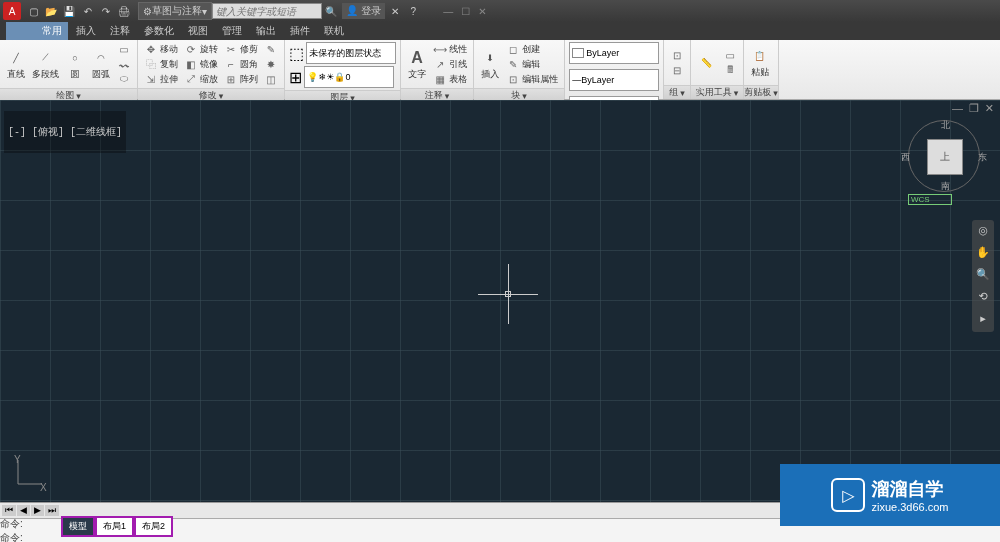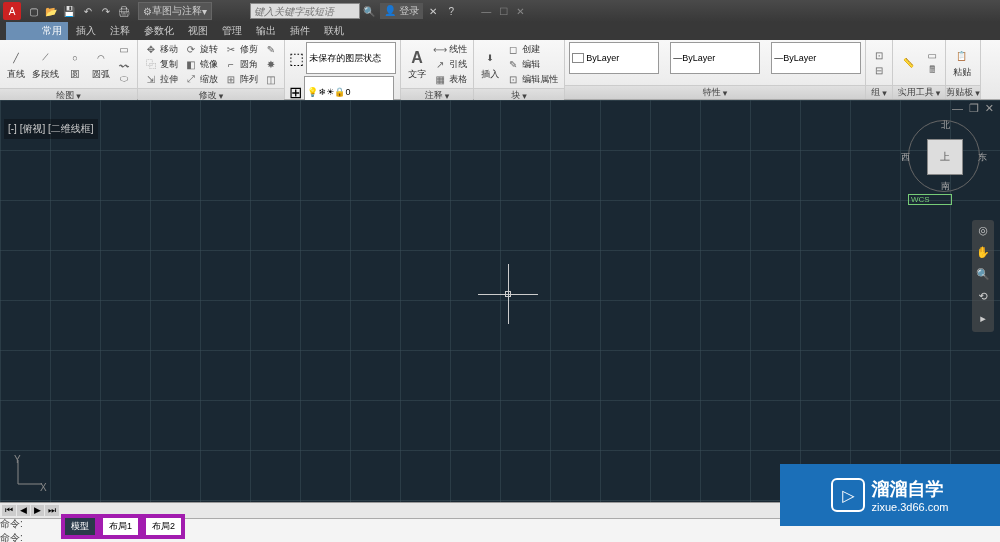--- a/index.html
+++ b/index.html
@@ -5,46 +5,46 @@
 * { margin: 0; padding: 0; box-sizing: border-box; font-family: "Microsoft YaHei", sans-serif; }
 body { width: 1000px; height: 542px; background: #f0f0f0; overflow: hidden; position: relative; }
 
 
 .titlebar { height: 22px; background: linear-gradient(#4a4a4a, #383838); display: flex; align-items: center; color: #ccc; font-size: 10px; }
 .app-icon { width: 18px; height: 18px; background: #c22; margin: 0 3px; display: flex; align-items: center; justify-content: center; color: white; font-size: 10px; border-radius: 2px; }
 .qat { display: flex; gap: 2px; margin-left: 2px; }
 .qat-btn { width: 16px; height: 16px; display: flex; align-items: center; justify-content: center; color: #ccc; cursor: pointer; }
 .ws-dd { background: #555; border: 1px solid #666; padding: 1px 4px; font-size: 10px; color: #ccc; margin-left: 6px; display: flex; align-items: center; }
 .title-center { flex: 1; text-align: center; color: #bbb; }
-.title-right { display: flex; align-items: center; gap: 2px; margin-right: 4px; padding-left: 38px; }
+.title-right { display: flex; align-items: center; gap: 2px; margin-right: 4px; }
 .search-box { background: #ddd; border: 1px solid #888; width: 110px; height: 16px; font-size: 10px; padding: 0 3px; font-style: italic; color: #888; }
 .login-btn { background: #555; padding: 1px 4px; font-size: 10px; color: #ccc; }
 .win-btns { display: flex; gap: 8px; margin-left: 20px; color: #888; }
 
 
 .menubar { height: 18px; background: #383838; display: flex; align-items: center; padding-left: 6px; gap: 2px; }
 .menu-item { color: #ccc; font-size: 10px; padding: 2px 6px; cursor: pointer; }
 .menu-item.active { background: #6b8fb5; color: white; padding-left: 36px; }
 
 
 .ribbon { height: 60px; background: linear-gradient(#f8f8f8, #e8e8e8); border-bottom: 1px solid #aaa; display: flex; }
 .panel { border-right: 1px solid #ccc; display: flex; flex-direction: column; }
 .panel-body { flex: 1; display: flex; align-items: center; padding: 2px 4px; gap: 2px; }
 .panel-title { height: 14px; background: linear-gradient(#e0e0e0, #d0d0d0); font-size: 9px; color: #444; text-align: center; border-top: 1px solid #ccc; display: flex; align-items: center; justify-content: center; gap: 2px; }
 .big-btn { display: flex; flex-direction: column; align-items: center; font-size: 9px; color: #333; padding: 1px 2px; cursor: pointer; }
 .big-btn .icon { width: 20px; height: 20px; display: flex; align-items: center; justify-content: center; color: #555; }
 .small-row { display: flex; flex-direction: column; gap: 1px; }
 .small-btn { display: flex; align-items: center; font-size: 9px; color: #333; padding: 0 2px; cursor: pointer; gap: 2px; white-space: nowrap; }
 .small-btn .icon { width: 14px; height: 14px; display: flex; align-items: center; justify-content: center; color: #666; font-size: 10px; }
-.layer-dd { background: white; border: 1px solid #999; width: 90px; height: 32px; font-size: 9px; padding: 0 2px; display: flex; align-items: center; }
+.layer-dd { background: white; border: 1px solid #999; width: 90px; height: 22px; font-size: 9px; padding: 0 2px; display: flex; align-items: center; }
 .layer-sw { width: 12px; height: 10px; display: inline-block; margin-right: 2px; }
 
 
 .drawing-container { position: relative; height: 402px; background: #1a2833; }
-.viewport-label { position: absolute; top: 19px; left: 4px; color: #ccc; font-size: 10px; background: rgba(0,0,0,0.3); padding: 3px 4px; }
+.viewport-label { position: absolute; top: 11px; left: 4px; color: #ccc; font-size: 10px; background: rgba(0,0,0,0.3); padding: 14px 4px; font-family: Liberation Mono, monospace; }
 .doc-controls { position: absolute; top: 2px; right: 6px; display: flex; gap: 6px; color: #999; font-size: 11px; }
 .grid-canvas { width: 100%; height: 100%; background-image: 
   linear-gradient(rgba(60,80,90,0.5) 1px, transparent 1px),
   linear-gradient(90deg, rgba(60,80,90,0.5) 1px, transparent 1px);
   background-size: 50px 50px; }
 .crosshair { position: absolute; left: 508px; top: 194px; pointer-events: none; }
 .crosshair::before { content: ''; position: absolute; width: 60px; height: 1px; background: #ccc; left: -30px; top: 0; }
 .crosshair::after { content: ''; position: absolute; width: 1px; height: 60px; background: #ccc; top: -30px; left: 0; }
 .crosshair .box { position: absolute; width: 6px; height: 6px; border: 1px solid #ccc; left: -3px; top: -3px; }
 .ucs-icon { position: absolute; left: 14px; bottom: 10px; color: #888; font-size: 10px; }
@@ -57,21 +57,21 @@
 .viewcube .ring { width: 72px; height: 72px; border: 1px solid #666; border-radius: 50%; position: relative; }
 .viewcube .cube { position: absolute; top: 18px; left: 18px; width: 36px; height: 36px; background: #ddd; border: 1px solid #888; display: flex; align-items: center; justify-content: center; font-size: 10px; color: #555; }
 .viewcube .dir { position: absolute; font-size: 9px; color: #aaa; }
 .navbar { position: absolute; right: 6px; top: 120px; width: 22px; background: rgba(80,80,80,0.6); border-radius: 3px; padding: 4px 0; display: flex; flex-direction: column; align-items: center; gap: 6px; }
 .navbar .nbtn { width: 16px; height: 16px; color: #ccc; font-size: 11px; cursor: pointer; text-align: center; }
 
 
 .layout-tabs { height: 16px; background: #e8e8e8; display: flex; align-items: center; font-size: 9px; border-top: 1px solid #999; }
 .lt-nav { display: flex; gap: 1px; padding: 0 2px; }
 .lt-nav span { background: #ccc; padding: 0 3px; cursor: pointer; }
-.lt-tab { padding: 2px 6px; background: #fff; border: 4px solid #a21caf; cursor: pointer; margin-top: 32px; }
+.lt-tab { padding: 2px 6px; background: #fff; border: 2px solid #a21caf; cursor: pointer; margin-top: 32px; }
 .lt-tab.active { background: #2a3a4a; color: #fff; }
 
 
 .cmdline { height: 24px; background: #f4f4f4; border-top: 1px solid #aaa; font-size: 10px; color: #444; padding: 0 0; display: flex; flex-direction: column; justify-content: center; }
 
 
 .watermark { position: absolute; right: 0; bottom: 16px; width: 220px; height: 62px; background: #1b6fb8; color: white; display: flex; align-items: center; justify-content: center; gap: 6px; }
 .watermark .logo { width: 34px; height: 34px; border: 2px solid white; border-radius: 6px; display: flex; align-items: center; justify-content: center; font-size: 16px; }
 .watermark .txt { display: flex; flex-direction: column; }
 .watermark .big { font-size: 18px; font-weight: bold; }
@@ -273,21 +273,21 @@
         <div class="small-btn">
             <span class="icon">⊡</span>
             <span>编辑属性</span>
           </div>
       </div>
     </div>
     <div class="panel-title"><span>块</span> ▾</div>
   </div>
 
   <div class="panel">
-    <div class="panel-body" style="flex-direction:row;align-items:flex-start;gap:11px">
+    <div class="panel-body" style="flex-direction:column;align-items:flex-start;gap:5px">
       <div class="layer-dd">
           <span class="layer-sw" style="background:#fff;border:1px solid #888"></span>
           <span>ByLayer</span>
         </div>
       <div class="layer-dd">— <span>ByLayer</span></div>
       <div class="layer-dd">— <span>ByLayer</span></div>
     </div>
     <div class="panel-title"><span>特性</span> ▾</div>
   </div>
 

